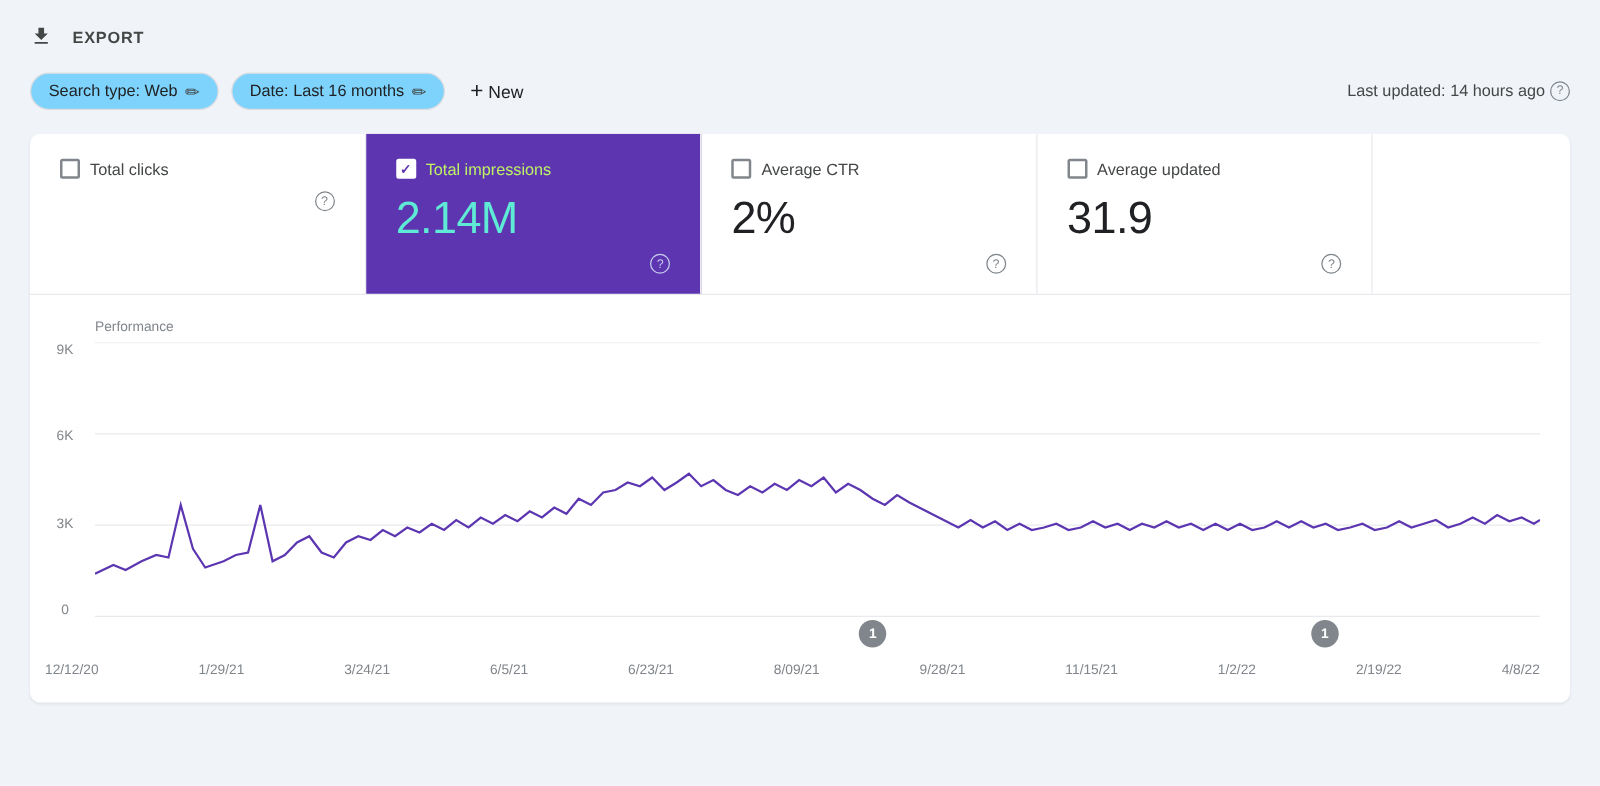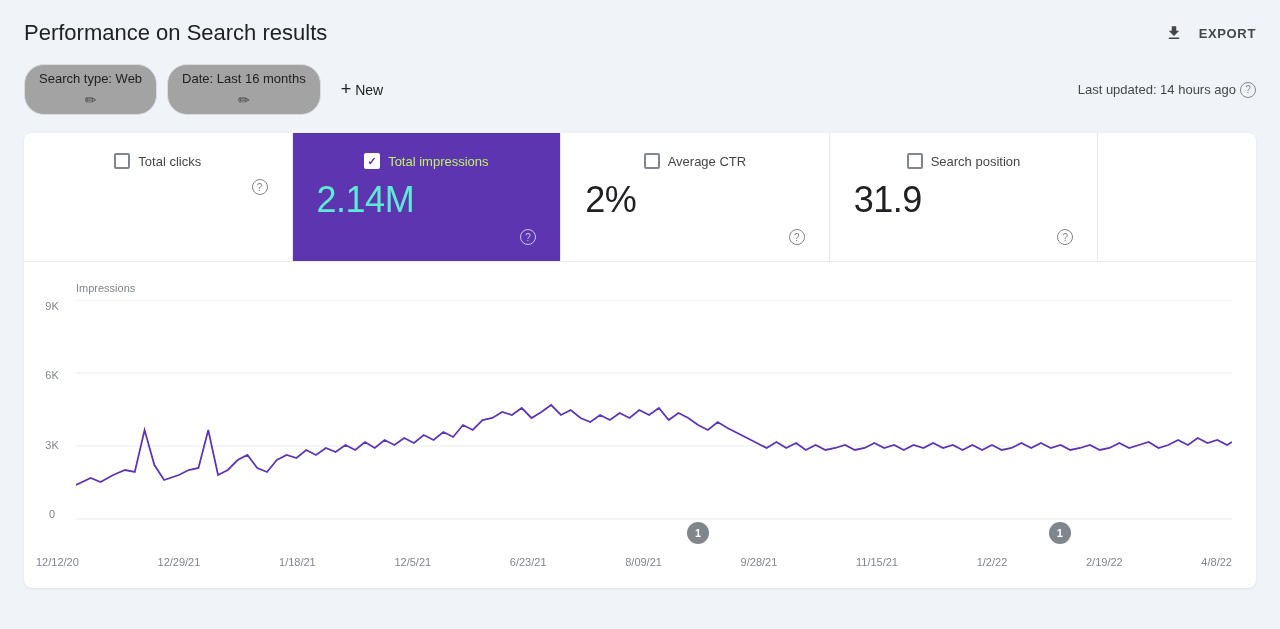--- a/index.html
+++ b/index.html
@@ -45,28 +45,27 @@
     .filter-row {
       display: flex;
       align-items: center;
       gap: 10px;
       margin-bottom: 18px;
     }
     .filter-chip {
       display: flex;
       align-items: center;
       gap: 6px;
-      background: #a3a3a3;
+      background: #7dd3fc;
       border: 1px solid #dadce0;
       border-radius: 20px;
       padding: 6px 14px;
       font-size: 13px;
       color: #202124;
       cursor: pointer;
-      flex-direction: column;
     }
     .filter-chip .edit-icon {
       color: #444746;
       font-size: 14px;
     }
     .new-btn {
       display: flex;
       align-items: center;
       gap: 4px;
       background: none;
@@ -118,21 +117,20 @@
       border-right: none;
     }
     .metric-card.active {
       background: #5e35b1;
     }
     .metric-header {
       display: flex;
       align-items: center;
       gap: 8px;
       margin-bottom: 10px;
-      justify-content: center;
     }
     .metric-checkbox {
       width: 16px;
       height: 16px;
       border: 2px solid #80868b;
       border-radius: 2px;
       display: inline-flex;
       align-items: center;
       justify-content: center;
       flex-shrink: 0;
@@ -230,21 +228,20 @@
       justify-content: center;
       cursor: pointer;
     }
   </style>
 </head>
 <body>
 
 <div class="page-container">
 
   <div class="header-row">
-    <h1 class="page-title">Performance on Search results</h1>
     <button class="export-btn">
       <svg class="export-icon" viewBox="0 0 24 24" fill="currentColor">
         <path d="M19 9h-4V3H9v6H5l7 7 7-7zM5 18v2h14v-2H5z"></path>
       </svg>
       <span>EXPORT</span>
     </button>
   </div>
 
   <div class="filter-row">
     <div class="filter-chip">
@@ -305,33 +302,33 @@
         <div class="metric-footer">
           <span class="info-circle">?</span>
         </div>
       </div>
 
       <div class="metric-card">
         <div class="metric-header">
           <div class="metric-checkbox">
             
           </div>
-          <span class="metric-label">Search position</span>
+          <span class="metric-label">Average updated</span>
         </div>
         <div class="metric-value">31.9</div>
         <div class="metric-footer">
           <span class="info-circle">?</span>
         </div>
       </div>
 
       <div class="metric-card" style="flex:0.5; cursor:default;"></div>
     </div>
 
     <div class="chart-area">
-      <div class="y-axis-label">Impressions</div>
+      <div class="y-axis-label">Performance</div>
       <div class="chart-wrapper">
         <div class="y-axis">
           <span class="y-tick">9K</span>
           <span class="y-tick">6K</span>
           <span class="y-tick">3K</span>
           <span class="y-tick">0</span>
         </div>
         <div class="chart-plot">
           <svg class="chart-svg" viewBox="0 0 1180 220" preserveAspectRatio="none" xmlns="http://www.w3.org/2000/svg">
 
@@ -360,23 +357,23 @@
         </div>
       </div>
 
       <div style="position:relative; margin-left:48px; height:28px; margin-top:2px;">
         <span class="annotation-dot" style="position:absolute; left:calc(53.5% - 11px);">1</span>
         <span class="annotation-dot" style="position:absolute; left:calc(85% - 11px);">1</span>
       </div>
 
       <div class="x-axis">
         <span class="x-tick">12/12/20</span>
-        <span class="x-tick">12/29/21</span>
-        <span class="x-tick">1/18/21</span>
-        <span class="x-tick">12/5/21</span>
+        <span class="x-tick">1/29/21</span>
+        <span class="x-tick">3/24/21</span>
+        <span class="x-tick">6/5/21</span>
         <span class="x-tick">6/23/21</span>
         <span class="x-tick">8/09/21</span>
         <span class="x-tick">9/28/21</span>
         <span class="x-tick">11/15/21</span>
         <span class="x-tick">1/2/22</span>
         <span class="x-tick">2/19/22</span>
         <span class="x-tick">4/8/22</span>
       </div>
     </div>
   </div>

